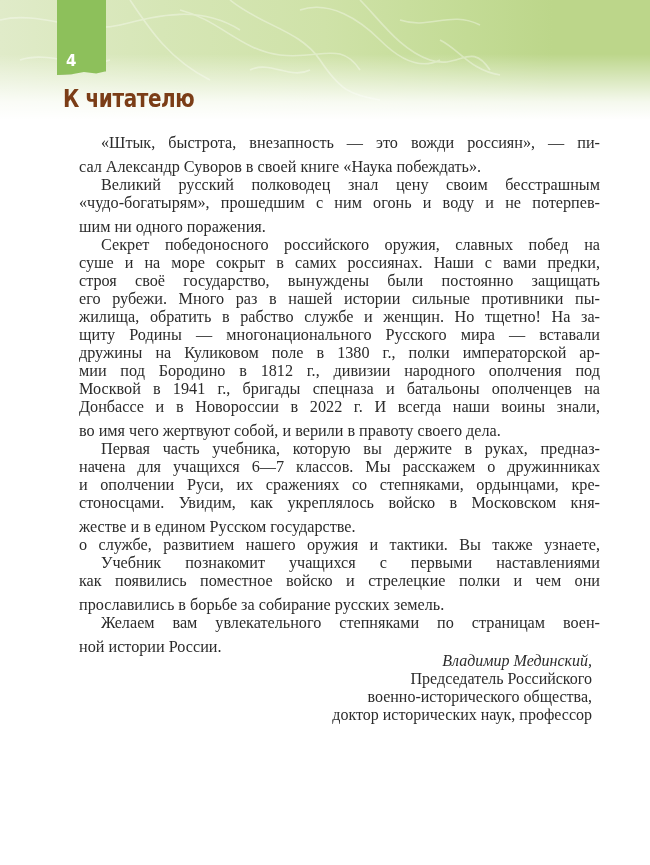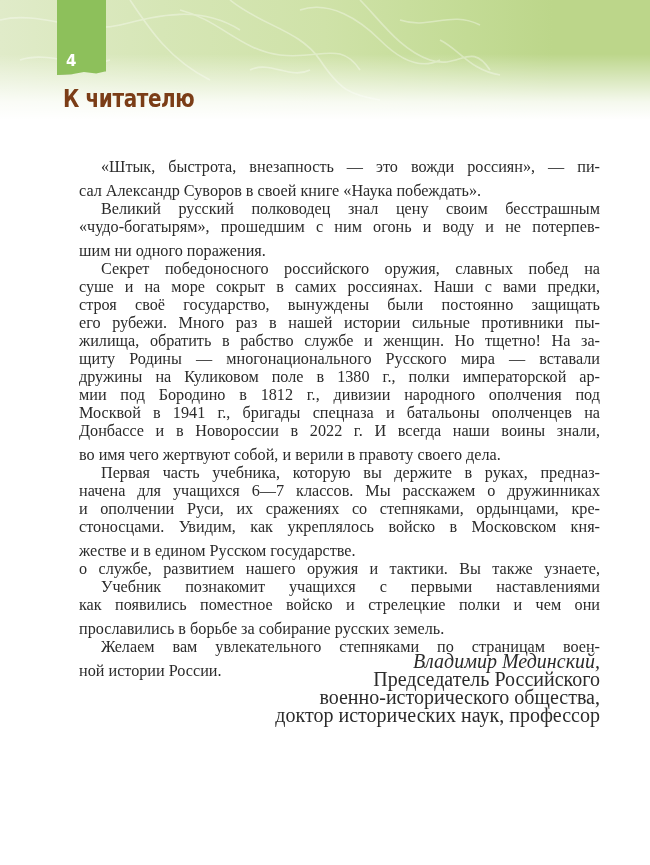--- a/index.html
+++ b/index.html
@@ -54,40 +54,40 @@
       font-size: 25px;
       letter-spacing: -0.5px;
       color: #7b3d17;
       transform: scaleX(0.80);
       transform-origin: left center;
       line-height: 30px;
       white-space: nowrap;
     }
     .text-column {
       position: absolute;
-      left: 79px; top: 158px;
+      left: 79px; top: 134px;
       width: 521px;
       font-size: 16.2px;
       line-height: 18px;
     }
     .line {
       display: block;
       text-align: justify;
       text-align-last: justify;
       white-space: nowrap;
       height: 18px;
       overflow: visible;
     }
     .line.indent { padding-left: 22px; }
     .line.last { text-align-last: left; margin-top: 6px; }
     .signature {
       position: absolute;
-      left: 79px; top: 652px;
+      left: 71px; top: 652px;
       width: 521px;
-      font-size: 20px;
+      font-size: 16px;
       line-height: 18px;
       text-align: right;
     }
     .signature .sig-line { display: block; white-space: nowrap; }
     .signature .sig-name { font-style: italic; }
   </style>
 </head>
 <body>
 
 <div class="header-band">

